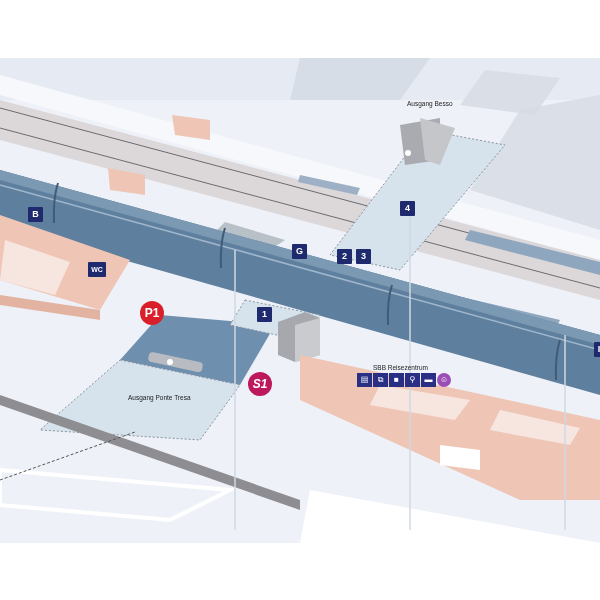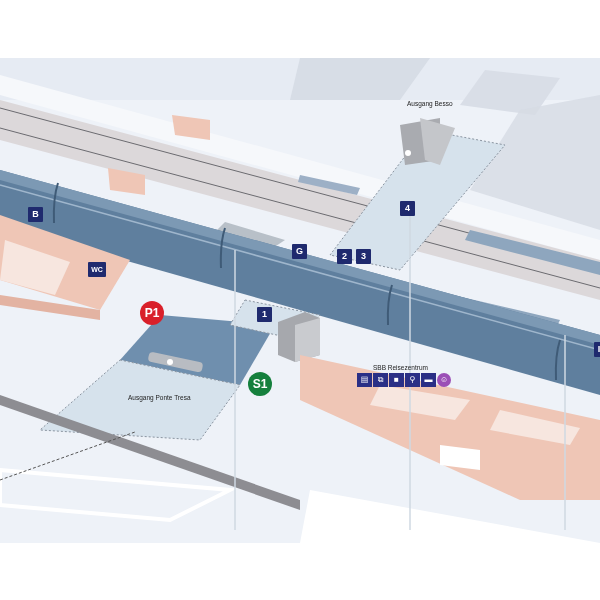--- a/index.html
+++ b/index.html
@@ -88,21 +88,21 @@
   <div class="badge" style="left:28px;top:149px;">B</div>
   <div class="badge wc" style="left:88px;top:204px;">WC</div>
   <div class="badge" style="left:292px;top:186px;">G</div>
   <div class="badge" style="left:257px;top:249px;">1</div>
   <div class="badge" style="left:337px;top:191px;">2</div>
   <div class="badge" style="left:356px;top:191px;">3</div>
   <div class="badge" style="left:400px;top:143px;">4</div>
   <div class="badge" style="left:594px;top:284px;width:10px;">I</div>
 
   <div class="circle" style="left:140px;top:243px;background:#d9202a;">P1</div>
-  <div class="circle" style="left:248px;top:314px;background:#15803d;">S1</div>
+  <div class="circle" style="left:248px;top:314px;background:#be185d;font-style:italic;">S1</div>
 
   <div class="svc" style="left:357px;top:315px;">
     <span class="ic">▤</span>
     <span class="ic">⧉</span>
     <span class="ic">■</span>
     <span class="ic">⚲</span>
     <span class="ic">▬</span>
     <span class="ic last">☺</span>
   </div>
 </div>

